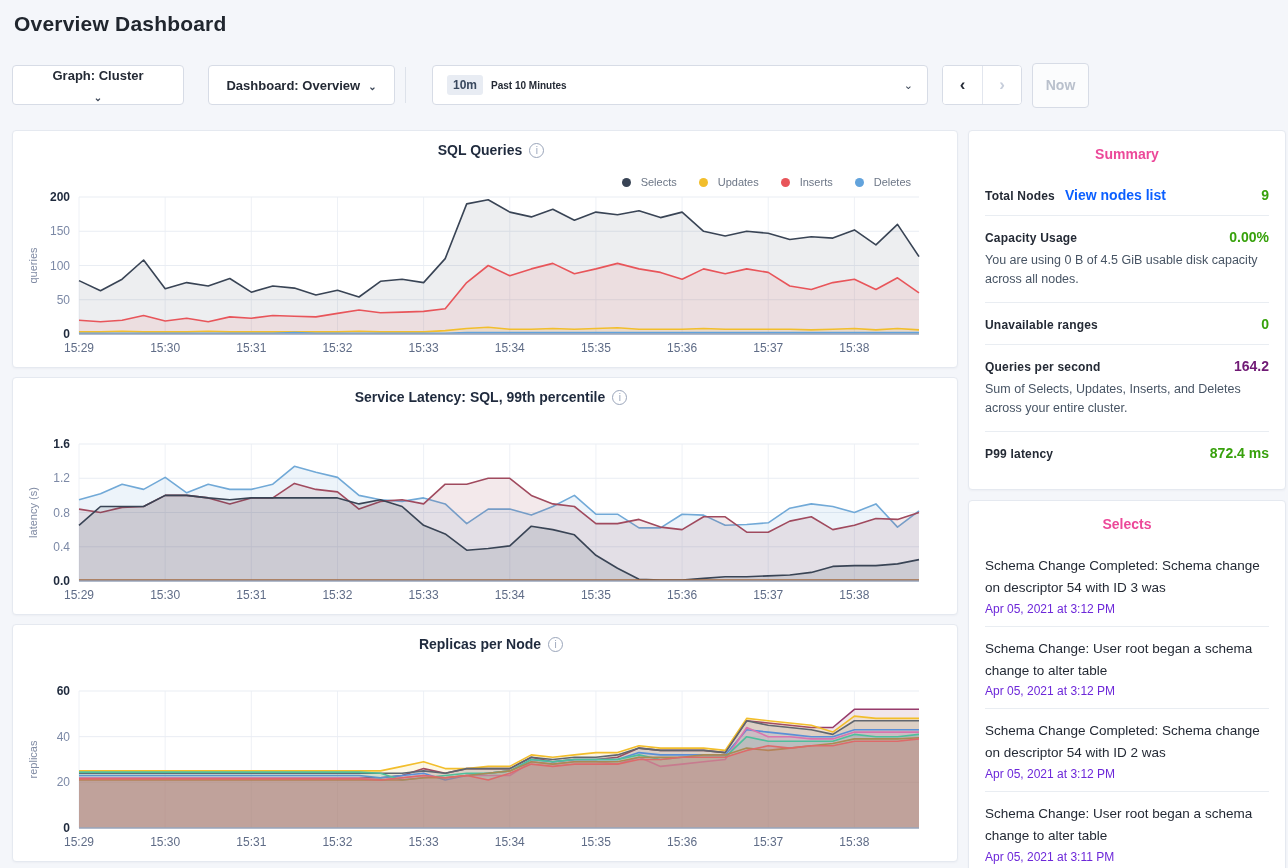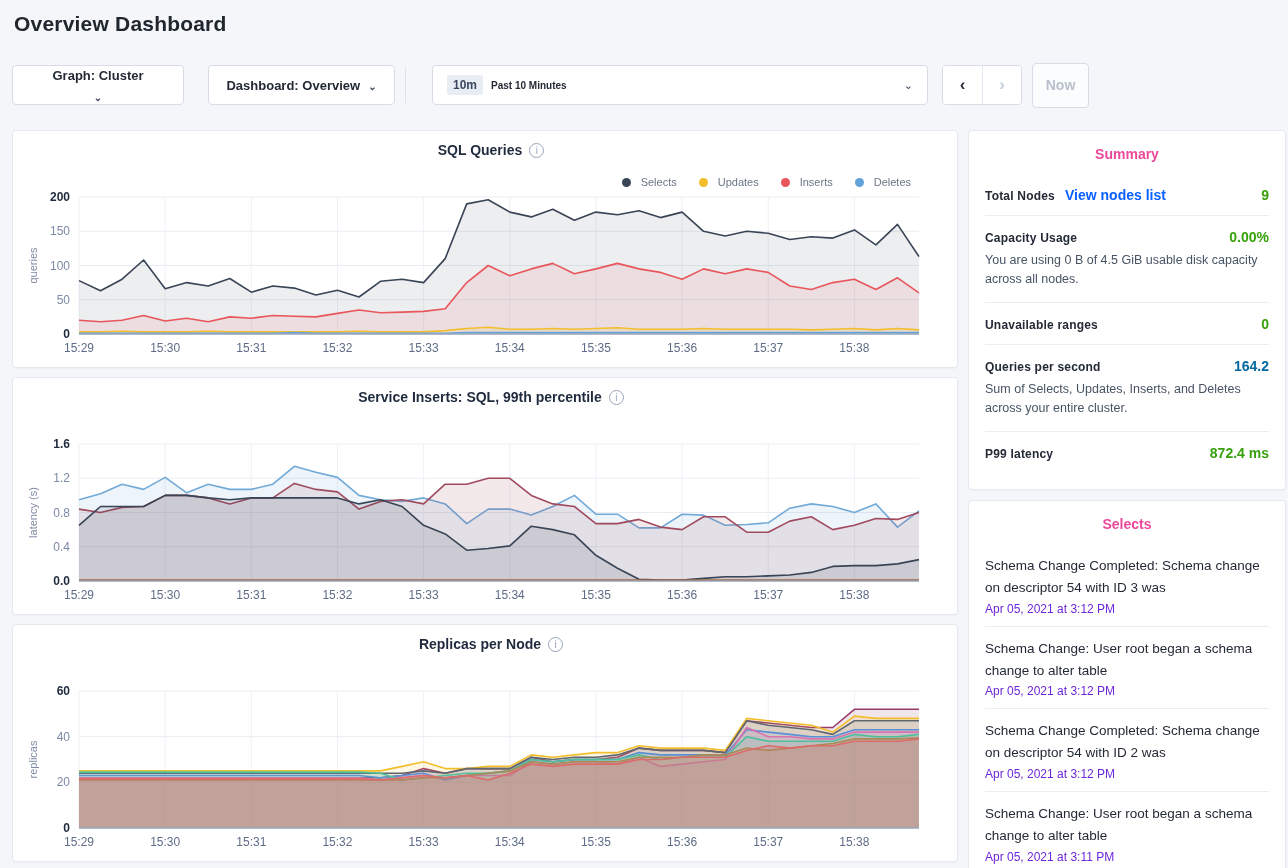--- a/index.html
+++ b/index.html
@@ -153,21 +153,21 @@
         <text x="582.9230769230769" y="171" text-anchor="middle" font-size="12" fill="#5f6c87" font-family="Liberation Sans, sans-serif">15:35</text>
         <text x="669.0769230769231" y="171" text-anchor="middle" font-size="12" fill="#5f6c87" font-family="Liberation Sans, sans-serif">15:36</text>
         <text x="755.2307692307693" y="171" text-anchor="middle" font-size="12" fill="#5f6c87" font-family="Liberation Sans, sans-serif">15:37</text>
         <text x="841.3846153846154" y="171" text-anchor="middle" font-size="12" fill="#5f6c87" font-family="Liberation Sans, sans-serif">15:38</text>
         <text x="24" y="84.5" text-anchor="middle" font-size="11" fill="#7f8aa3" font-family="Liberation Sans, sans-serif" transform="rotate(-90 24 84.5)">queries</text>
       </svg>
   </div>
 
   <div class="card chart-card" id="chart-card-1">
     <div class="chart-title-row">
-      <span class="chart-title">Service Inserts: SQL, 99th percentile</span>
+      <span class="chart-title">Service Latency: SQL, 99th percentile</span>
       <i class="info-icon">i</i>
     </div>
     <svg class="chart-svg" width="946" height="185">
         <line x1="66" y1="16" x2="66" y2="153" stroke="#eef1f6" stroke-width="1"></line>
         <line x1="152.15384615384616" y1="16" x2="152.15384615384616" y2="153" stroke="#eef1f6" stroke-width="1"></line>
         <line x1="238.30769230769232" y1="16" x2="238.30769230769232" y2="153" stroke="#eef1f6" stroke-width="1"></line>
         <line x1="324.46153846153845" y1="16" x2="324.46153846153845" y2="153" stroke="#eef1f6" stroke-width="1"></line>
         <line x1="410.61538461538464" y1="16" x2="410.61538461538464" y2="153" stroke="#eef1f6" stroke-width="1"></line>
         <line x1="496.7692307692308" y1="16" x2="496.7692307692308" y2="153" stroke="#eef1f6" stroke-width="1"></line>
         <line x1="582.9230769230769" y1="16" x2="582.9230769230769" y2="153" stroke="#eef1f6" stroke-width="1"></line>
@@ -279,21 +279,21 @@
         </div>
         <div class="summary-row">
           <div class="summary-row-top">
             <span class="summary-label">Unavailable ranges</span>
             <span class="summary-value" style="color: rgb(55, 161, 11);">0</span>
           </div>
         </div>
         <div class="summary-row">
           <div class="summary-row-top">
             <span class="summary-label">Queries per second</span>
-            <span class="summary-value" style="color: #0369a1;">164.2</span>
+            <span class="summary-value" style="color: #701a75;">164.2</span>
           </div>
           <div class="summary-sub">Sum of Selects, Updates, Inserts, and Deletes across your entire cluster.</div>
         </div>
         <div class="summary-row">
           <div class="summary-row-top">
             <span class="summary-label">P99 latency</span>
             <span class="summary-value" style="color: rgb(55, 161, 11);">872.4 ms</span>
           </div>
         </div>
       </div>

